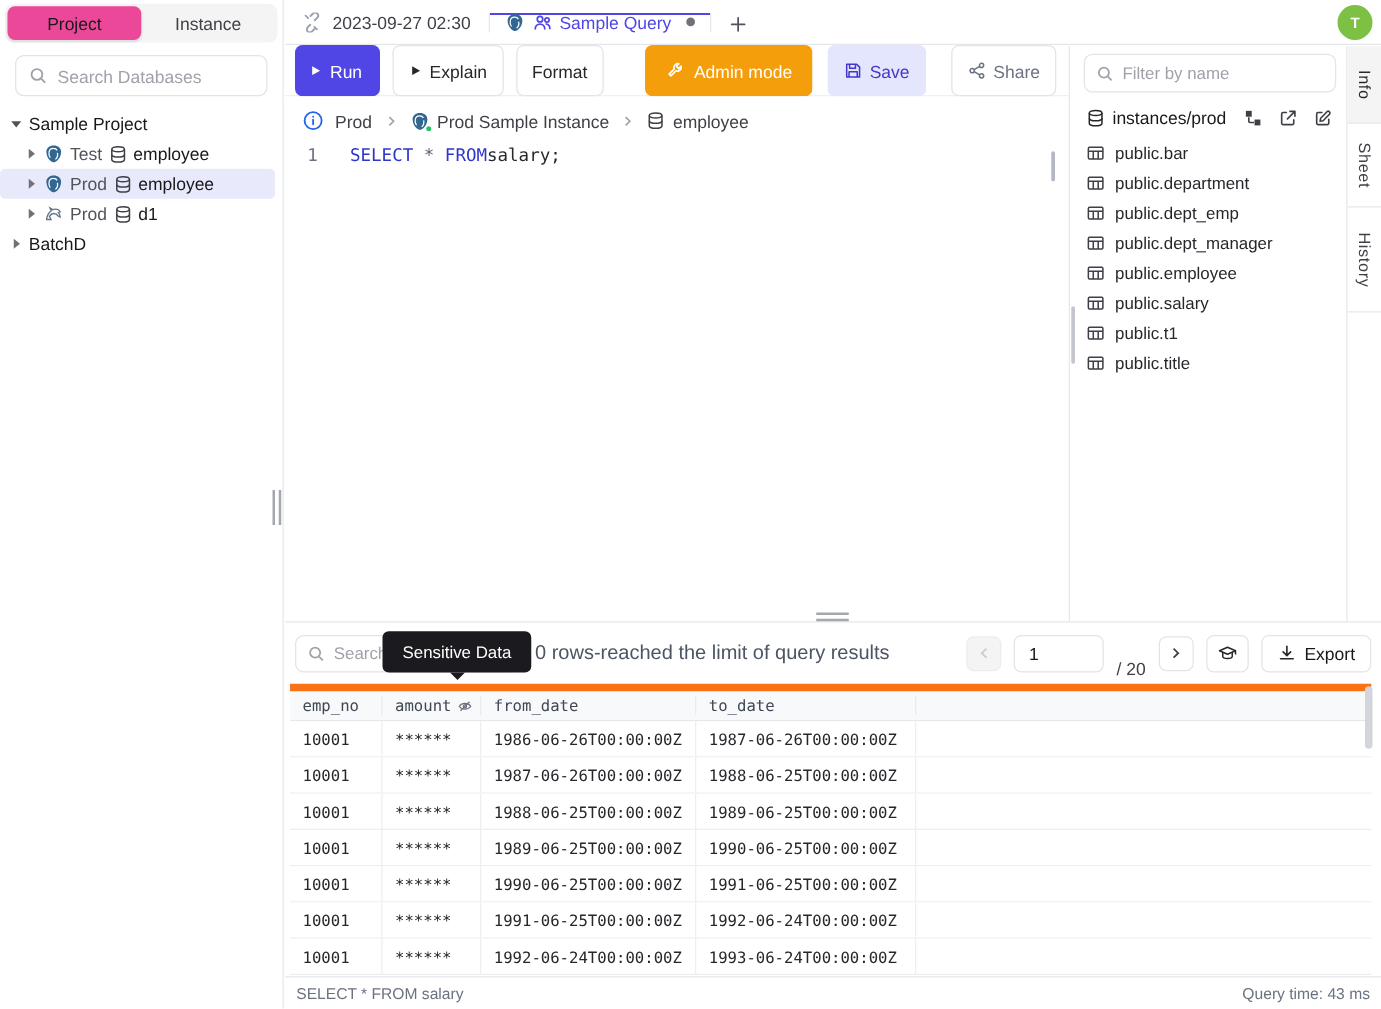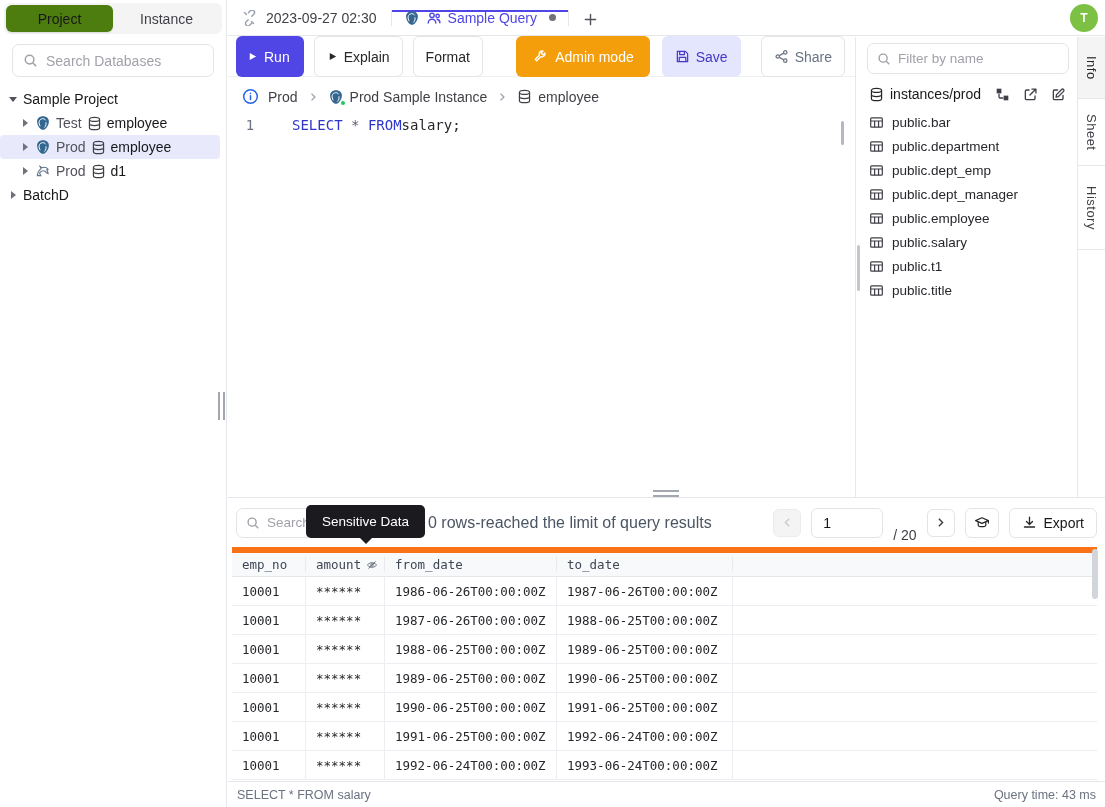--- a/index.html
+++ b/index.html
@@ -5,21 +5,21 @@
   * { box-sizing: border-box; margin: 0; padding: 0; }
   html,body { width:1105px; height:807px; }
   body { font-family:"Liberation Sans",sans-serif; font-size:14px; color:#27272a; background:#fff; overflow:hidden; }
   svg { display:block; flex:none; }
   .app { position:relative; width:1105px; height:807px; background:#fff; }
 
   
   .sidebar { position:absolute; left:0; top:0; width:227px; height:807px; border-right:1px solid #e5e7eb; background:#fff; }
   .seg { margin:3px 4px 0 4px; height:31px; background:#f4f4f5; border-radius:7px; display:flex; padding:2px; }
   .seg-item { flex:1; display:flex; align-items:center; justify-content:center; font-size:14px; color:#3f3f46; border-radius:6px; cursor:pointer; }
-  .seg-item.active { background:#4d7c0f; font-weight:500; box-shadow:0 1px 2px rgba(0,0,0,.1); color:#18181b; }
+  .seg-item.active { background:#ec4899; font-weight:500; box-shadow:0 1px 2px rgba(0,0,0,.1); color:#18181b; }
   .search-box { margin:10px 12px 8px 12px; height:33px; border:1px solid #e4e4e7; border-radius:7px; display:flex; align-items:center; gap:8px; padding:0 10px; color:#a1a1aa; }
   .search-box input { border:none; outline:none; flex:1; font-size:14px; font-family:inherit; color:#ef4444; background:transparent; }
   .search-box input::placeholder { color:#a1a1aa; }
   .tree { padding:2px 6px 0 0;text-align:center; }
   .trow { display:flex; align-items:center; height:24px; gap:5px; padding-left:8px; border-radius:4px; cursor:pointer; }
   .trow.lvl1 { padding-left:20px; }
   .trow.selected { background:#e8eafc; }
   .caret { width:10px; display:flex; justify-content:center; }
   .caret-down { width:0; height:0; border-left:4.5px solid transparent; border-right:4.5px solid transparent; border-top:5.5px solid #52525b; }
   .caret-right { width:0; height:0; border-top:4.5px solid transparent; border-bottom:4.5px solid transparent; border-left:5.5px solid #71717a; }
@@ -43,21 +43,21 @@
   .btn-admin { background:#f59e0b; color:#fff; font-weight:500; gap:8px; padding:0 15px; }
   .btn-save { background:#e3e6fc; color:#4338ca; font-weight:500; margin-left:2px; }
   .btn-share { border-color:#e4e4e7; color:#6b7280; margin-left:10px; margin-right:2px; }
   .spacer { flex:1; }
   .breadcrumb { display:flex; align-items:center; gap:9px; padding:11px 14px 0 14px; color:#3f3f46; }
   .crumb { display:flex; align-items:center; gap:6px; cursor:pointer; }
   .pgwrap { position:relative; }
   .status-dot { position:absolute; right:-2px; bottom:-1px; width:6px; height:6px; border-radius:50%; background:#22c55e; border:1px solid #fff; }
   .code-area { position:relative; margin-top:10px; font-family:"DejaVu Sans Mono",monospace; font-size:14px; line-height:20px; display:flex; white-space:pre; }
   .gutter { width:44px; text-align:center; color:#6b7280; }
-  .code-line { margin-left:20px; color:#26272b; }
+  .code-line { margin-left:8px; color:#26272b; }
   .tok-kw { color:#2e36c9; }
   .tok-op { color:#5c5c6e; }
   .ed-scroll { position:absolute; right:11px; top:-26px; width:3px; height:24px; background:#b3b8c2; border-radius:2px; }
 
   
   .lsb-handle { position:absolute; left:218px; top:392px; width:7px; height:28px; border-left:2px solid #a3a7ae; border-right:2px solid #a3a7ae; cursor:col-resize; }
   .h-handle { position:absolute; left:653px; top:490px; width:26px; height:7px; border-top:2px solid #a3a7ae; border-bottom:2px solid #a3a7ae; cursor:row-resize; z-index:6; }
   .rp-handle { position:absolute; left:857px; top:245px; width:3px; height:46px; background:#c3c6cc; border-radius:2px; cursor:col-resize; }
 
   

